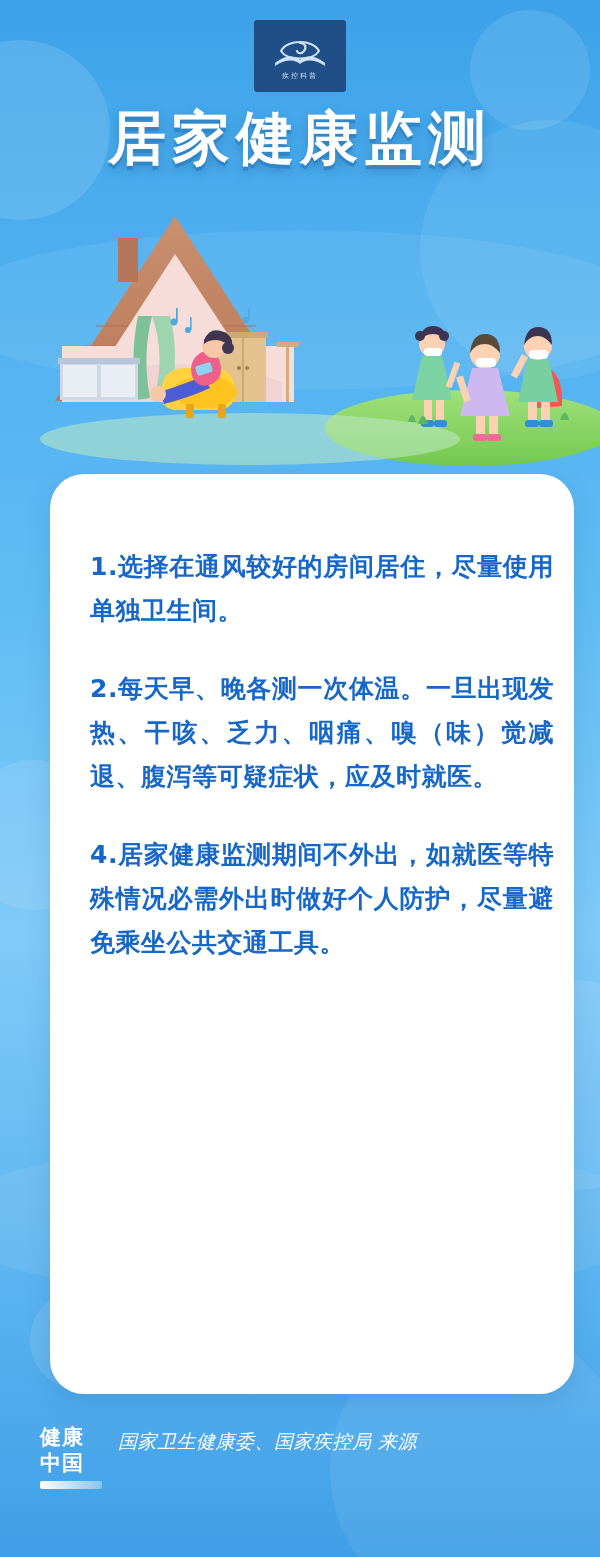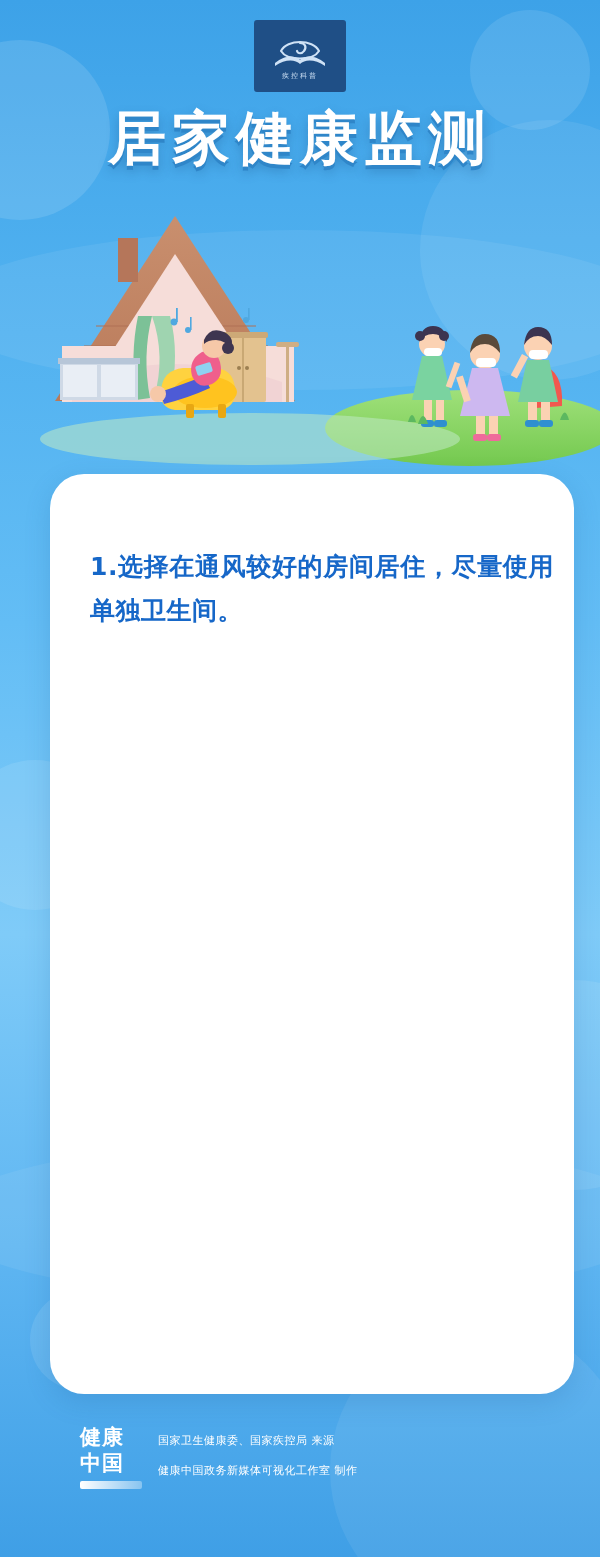--- a/index.html
+++ b/index.html
@@ -125,21 +125,21 @@
 
   
   .footer {
     position: absolute;
     left: 0;
     top: 1420px;
     width: 535px;
     height: 110px;
     display: flex;
     align-items: flex-start;
-    padding-left: 80px;
+    padding-left: 40px;
     box-sizing: border-box;
   }
   .footer-logo {
     width: 62px;
     height: 62px;
     position: relative;
     margin-top: 4px;
     margin-right: 16px;
     flex: 0 0 auto;
   }
@@ -159,25 +159,26 @@
     position: absolute;
     left: 0;
     bottom: -3px;
     width: 62px;
     height: 8px;
     background: linear-gradient(90deg,#ffffff 0%, rgba(255,255,255,0.35) 100%);
     border-radius: 2px;
   }
   .footer-lines {
     color: #ffffff;
-    font-size: 11px;
+    font-size: 19px;
     line-height: 30px;
     letter-spacing: 0.5px;
     margin-top: 6px;
     font-family: "DejaVu Sans", "Liberation Sans", sans-serif;
+    font-style: italic;
   }
 </style>
 </head>
 <body>
 
 <div class="poster">
 
   <div class="bubble b1"></div>
   <div class="bubble b2"></div>
   <div class="bubble b3"></div>
@@ -314,29 +315,30 @@
       <g fill="#5cb860">
         <path d="M408 226 q4 -14 8 0 z"></path>
         <path d="M418 228 q5 -16 10 0 z"></path>
         <path d="M560 224 q5 -15 9 0 z"></path>
       </g>
     </svg>
   </div>
 
   <div class="card">
     <p class="item">1.选择在通风较好的房间居住，尽量使用单独卫生间。</p>
+    <p class="item">2.每天早、晚各测一次体温。一旦出现发热、干咳、乏力、咽痛、嗅（味）觉减退、腹泻等可疑症状，应及时就医。</p>
+    <p class="item">4.居家健康监测期间不外出，如就医等特殊情况必需外出时做好个人防护，尽量避免乘坐公共交通工具。</p>
   </div>
 
   <div class="footer">
     <div class="footer-logo">
       <div class="fl-text">
         <span>健康</span><br>
         <span>中国</span>
       </div>
       <div class="fl-bar"></div>
     </div>
     <div class="footer-lines">
       <div>国家卫生健康委、国家疾控局  来源</div>
-      <div>健康中国政务新媒体可视化工作室  制作</div>
     </div>
   </div>
 
 </div>
 
 </body></html>

